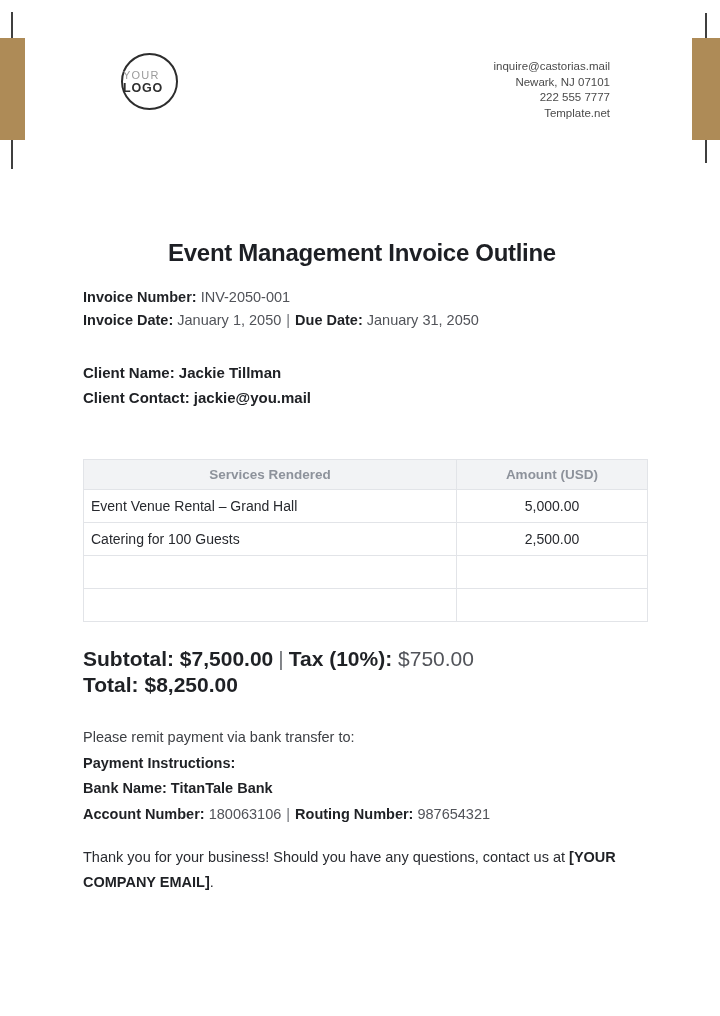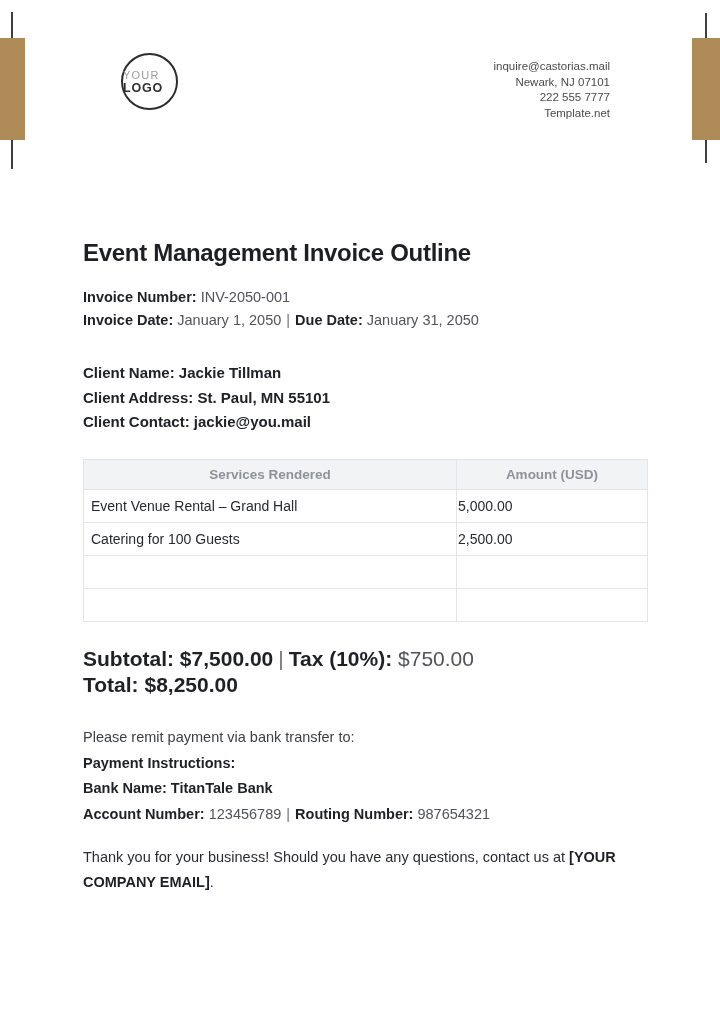--- a/index.html
+++ b/index.html
@@ -61,20 +61,21 @@
     line-height: 15.5px;
     color: #4a4a4a;
   }
 
   
   .title {
     position: absolute;
     left: 83px; top: 238px;
     width: 558px;
     margin: 0;
+    text-align: center;
     font-size: 24px;
     line-height: 30px;
     font-weight: 700;
     letter-spacing: -0.3px;
     color: #1d1f24;
   }
 
   
   .meta {
     position: absolute;
@@ -114,21 +115,21 @@
     font-size: 13.5px;
     height: 27px;
     text-align: center;
   }
   .svc-table td {
     height: 30px;
     color: #27292e;
   }
   .col-service { width: 370px; }
   td.col-service { text-align: left; padding-left: 7px; }
-  .col-amount { width: 188px; text-align: left; }
+  .col-amount { width: 188px; text-align: center; }
 
   
   .totals {
     position: absolute;
     left: 83px; top: 646px;
     font-size: 21px;
     line-height: 25.5px;
     color: #515359;
   }
 
@@ -186,24 +187,20 @@
       <span class="val">January 31, 2050</span>
     </div>
   </div>
 
   <div class="client">
     <div>
       <span>Client Name:</span>
       <span>Jackie Tillman</span>
     </div>
     <div>
-      <span>Client Address:</span>
-      <span>St. Paul, MN 55101</span>
-    </div>
-    <div>
       <span>Client Contact:</span>
       <span>jackie@you.mail</span>
     </div>
   </div>
 
   <table class="svc-table">
     <thead>
       <tr>
         <th class="col-service">Services Rendered</th>
         <th class="col-amount">Amount (USD)</th>
@@ -245,21 +242,21 @@
     <div>Please remit payment via bank transfer to:</div>
     <div>
       <span class="b">Payment Instructions:</span>
     </div>
     <div>
       <span class="b">Bank Name:</span>
       <span class="b">TitanTale Bank</span>
     </div>
     <div>
       <span class="b">Account Number:</span>
-      <span class="val">123456789</span><span class="sep">|</span><span class="b">Routing Number:</span>
+      <span class="val">180063106</span><span class="sep">|</span><span class="b">Routing Number:</span>
       <span class="val">987654321</span>
     </div>
   </div>
 
   <div class="footer">
     <span>Thank you for your business! Should you have any questions, contact us at </span><strong>[YOUR COMPANY EMAIL]</strong><span>.</span>
   </div>
 
 </div>
 

